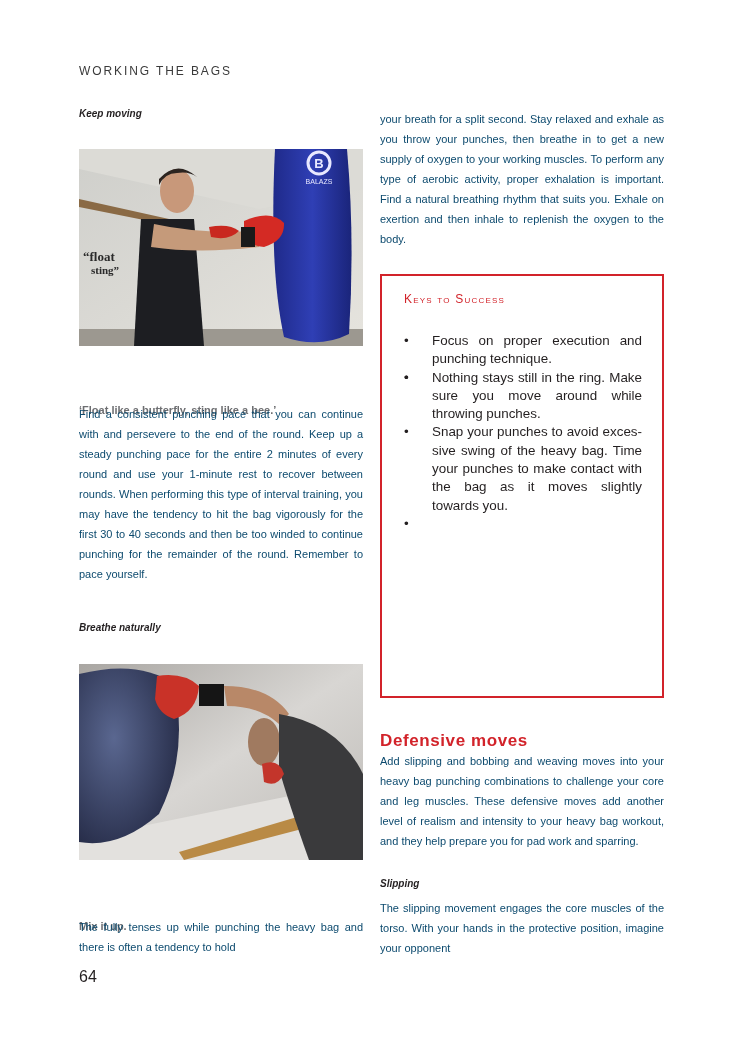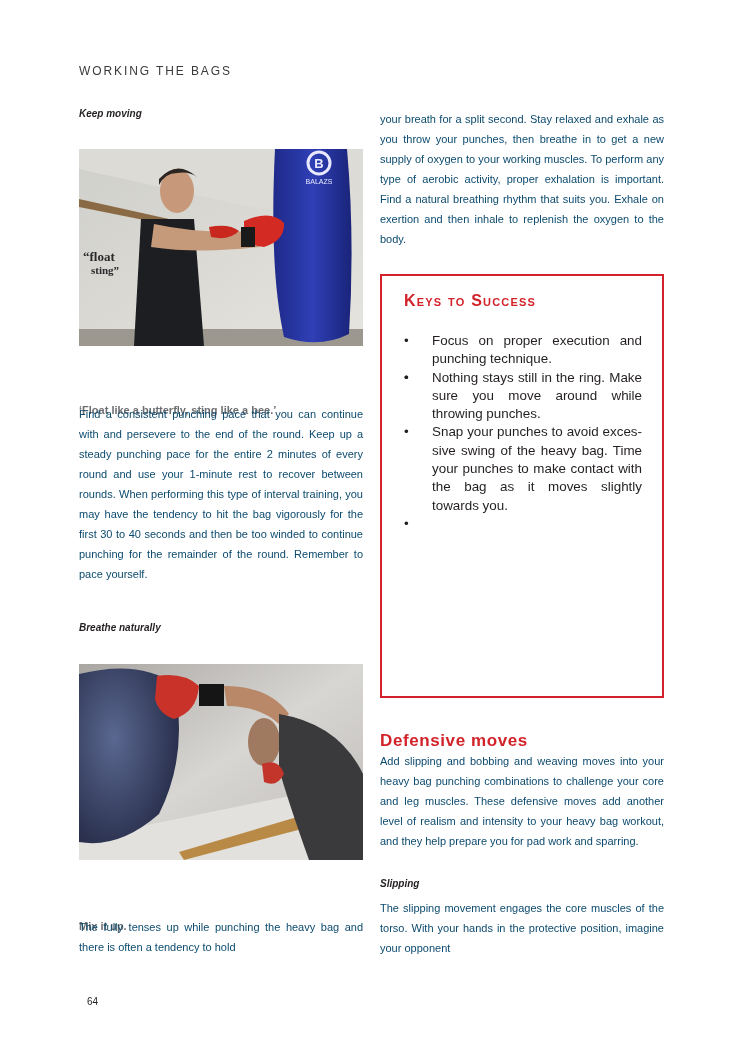--- a/index.html
+++ b/index.html
@@ -8,27 +8,27 @@
   .abs { position: absolute; }
   .running-head { left: 79px; top: 64px; font-size: 12px; letter-spacing: 1.9px; color: #3a3a3a; }
   .sub-head { font-style: italic; font-weight: bold; font-size: 10px; color: #231f20; }
   .body-text { font-size: 11px; line-height: 20px; text-align: justify; color: #0c4a6e; }
   .body-text p { margin: 0; }
   .col-left { left: 79px; width: 284px; }
   .col-right { left: 380px; width: 284px; }
   .caption { font-size: 11px; font-weight: bold; color: #6d6e71; text-align: left; margin-top: 43px; }
   .photo { overflow: hidden; }
   .keys-box { left: 380px; top: 274px; width: 280px; height: 420px; border: 2px solid #d2232a; }
-  .keys-title { position: absolute; left: 22px; top: 16px; color: #d2232a; font-weight: bold;
-                font-size: 16px; letter-spacing: 1.2px; font-variant: small-caps; }
+  .keys-title { position: absolute; left: 22px; top: 16px; color: #d2232a; font-weight: normal;
+                font-size: 12px; letter-spacing: 1.2px; font-variant: small-caps; }
   .keys-list { position: absolute; left: 22px; top: 56px; width: 238px; margin: 0; padding: 0; list-style: none; }
   .keys-list li { position: relative; padding-left: 28px; font-size: 13.4px; line-height: 18.3px; text-align: justify; }
   .keys-list li .bullet { position: absolute; left: 0; top: 0; }
   .section-head { color: #d2232a; font-weight: bold; font-size: 17px; letter-spacing: 0.6px; }
-  .page-num { left: 79px; top: 996px; font-size: 10px; color: #231f20; margin-left: 8px; }
+  .page-num { left: 79px; top: 968px; font-size: 16px; color: #231f20; }
 </style>
 </head>
 <body>
 
 <div class="abs running-head">WORKING THE BAGS</div>
 
 <div class="abs sub-head" style="left:79px; top:108px;">Keep moving</div>
 
 <div class="abs photo col-left" style="top:149px; height:197px;">
   <svg width="284" height="197" viewBox="0 0 284 197">

